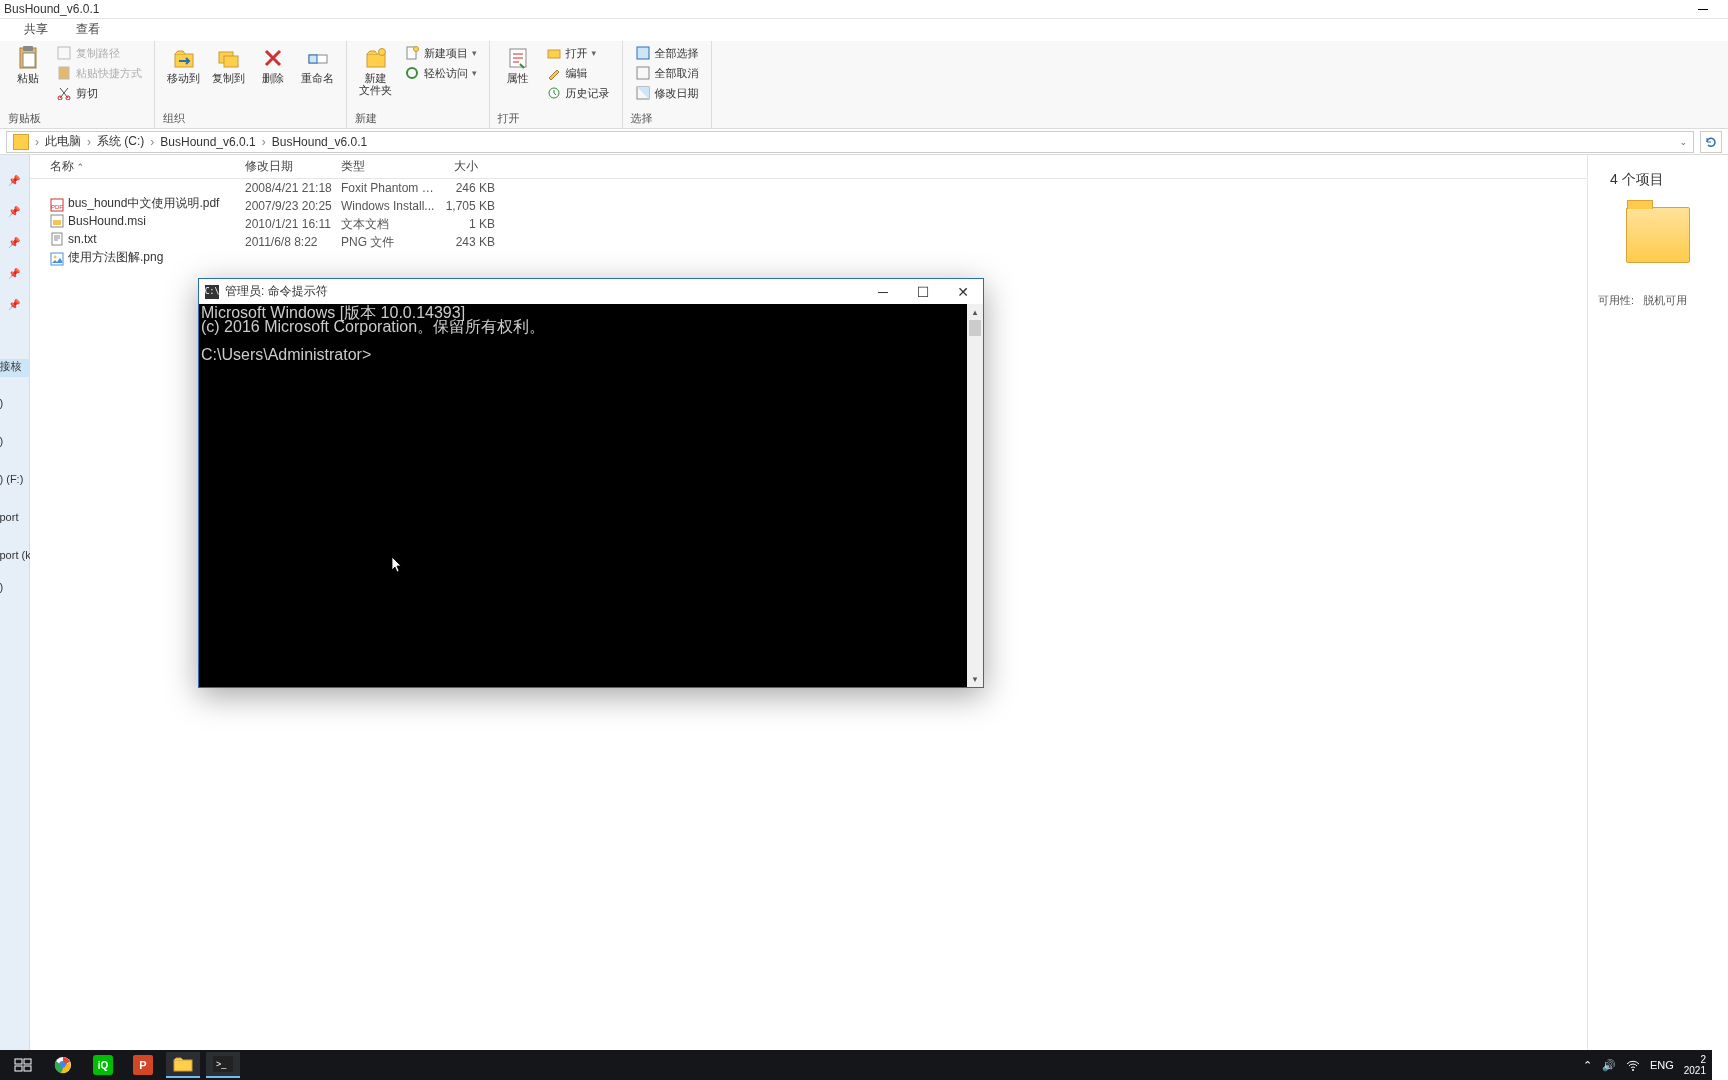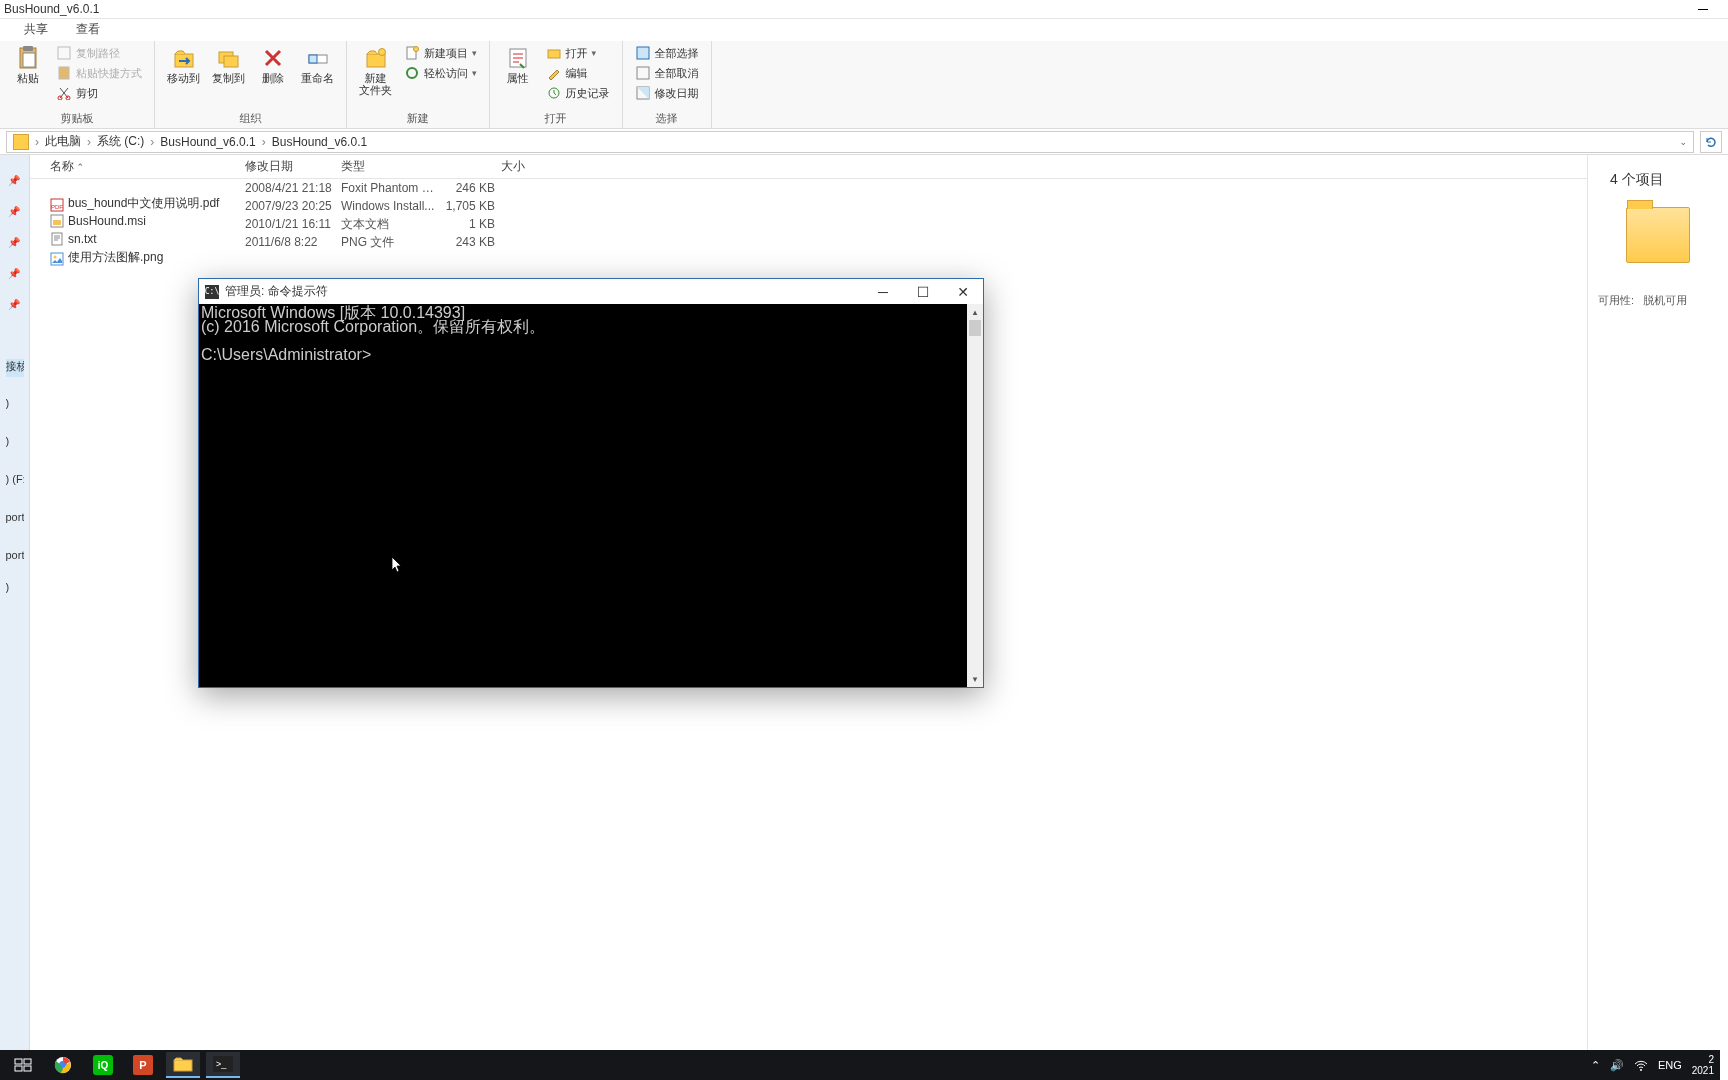--- a/index.html
+++ b/index.html
@@ -9,21 +9,21 @@
 .titlebar { height: 19px; background: #fff; border-bottom: 1px solid #e5e5e5; display: flex; align-items: center; padding-left: 4px; font-size: 12px; color: #333; position: relative; }
 .titlebar .min-dash { position: absolute; right: 20px; top: 9px; width: 10px; height: 1px; background: #000; }
 
 
 .tabbar { height: 22px; display: flex; align-items: flex-end; padding-left: 12px; gap: 4px; border-bottom: none; }
 .tab { padding: 3px 12px; font-size: 12px; color: #444; cursor: pointer; font-family: Liberation Serif, serif; }
 
 
 .ribbon { height: 88px; background: #f8f8f8; border-bottom: 1px solid #dcdcdc; display: flex; }
 .ribgroup { border-right: 1px solid #dcdcdc; padding: 3px 8px 0 8px; display: flex; flex-direction: column; justify-content: space-between; }
-.ribgroup .glabel { text-align: center; font-size: 11px; color: #555; padding: 2px 0; }
+.ribgroup .glabel { text-align: left; font-size: 11px; color: #555; padding: 2px 0; }
 .ribbody { display: flex; align-items: flex-start; gap: 4px; }
 .ribbtn-v { display: flex; flex-direction: column; align-items: center; gap: 2px; padding: 2px 4px; min-width: 40px; cursor: pointer; }
 .ribbtn-v .ic { width: 24px; height: 24px; display: flex; align-items: center; justify-content: center; }
 .ribbtn-v span { font-size: 11px; color: #333; white-space: pre; text-align: center; line-height: 1.1; }
 .ribbtn-h { display: flex; align-items: center; gap: 4px; padding: 1px 4px; font-size: 11px; color: #333; white-space: nowrap; cursor: pointer; }
 .ribbtn-h.dis { color: #adadad; }
 .ribbtn-h .smic { width: 16px; height: 16px; display: flex; align-items: center; justify-content: center; }
 .vstack { display: flex; flex-direction: column; gap: 2px; }
 .dd::after { content: " ▾"; font-size: 9px; color: #666; }
 
@@ -43,21 +43,21 @@
 .sidebar { width: 30px; background: #e6eef7; border-right: 1px solid #dcdcdc; padding-top: 20px; display: flex; flex-direction: column; align-items: center; gap: 20px; font-size: 11px; color: #333; }
 .pins { color: #6a6a6a; font-size: 10px; cursor: pointer; }
 .mainfiles { flex: 1; display: flex; }
 .filecol { flex: 1; border-right: 1px solid #e5e5e5; }
 .detailcol { width: 140px; padding: 10px; }
 .fileheader { height: 24px; display: flex; align-items: center; border-bottom: 1px solid #e5e5e5; font-size: 12px; color: #444; }
 .fh-c1 { width: 215px; padding-left: 20px; }
 .fh-c1::after { content: " ⌃"; font-size: 9px; color: #555; }
 .fh-c2 { width: 96px; }
 .fh-c3 { width: 96px; }
-.fh-c4 { width: 58px; text-align: right; margin-left: 30px; }
+.fh-c4 { width: 58px; text-align: center; }
 .filerow { height: 18px; display: flex; align-items: center; font-size: 12px; }
 .fr-c1 { width: 215px; padding-left: 20px; display: flex; align-items: flex-end; gap: 4px; margin-top: 30px; }
 .fr-c2 { width: 96px; color: #555; }
 .fr-c3 { width: 96px; color: #555; overflow: hidden; white-space: nowrap; text-overflow: ellipsis; }
 .fr-c4 { width: 58px; text-align: right; color: #555; }
 .detailcol .cnt { font-size: 14px; color: #333; margin: 6px 0 18px 12px; }
 .detailcol .foldic { width: 64px; height: 56px; margin: 10px auto 30px auto; background: linear-gradient(#ffe29a,#ffcb4d); border: 1px solid #d6a33a; border-radius: 2px; position: relative; }
 .detailcol .foldic::before { content: ""; position: absolute; top: -8px; left: 0; width: 24px; height: 8px; background: #ffcb4d; border: 1px solid #d6a33a; border-bottom: none; }
 .detailcol .avail { font-size: 11px; color: #555; }
 
@@ -68,29 +68,29 @@
 .cmd-titlebar .cic span { font-family: monospace; font-size: 8px; color: #fff; }
 .cmd-ctrls { margin-left: auto; display: flex; }
 .cmd-ctrls div { width: 40px; height: 25px; display: flex; align-items: center; justify-content: center; font-size: 14px; cursor: pointer; }
 .cmd-body { flex: 1; background: #000; color: #ccc; font-family: "NSimSun", "SimSun", Consolas, monospace; font-size: 16px; line-height: 14px; padding: 2px; white-space: pre; overflow: hidden; position: relative; }
 .cmd-scroll { position: absolute; right: 0; top: 25px; bottom: 0; width: 16px; background: #f0f0f0; }
 .cmd-scroll .arr { height: 16px; display: flex; align-items: center; justify-content: center; font-size: 9px; color: #555; }
 .cmd-scroll .thumb { background: #ccc; height: 16px; margin: 0 2px; }
 .cursor { cursor: default; position: absolute; left: 192px; top: 252px; width: 12px; height: 18px; z-index: 5; }
 
 
-.taskbar { position: absolute; left: 0; right: 8px; bottom: 0; height: 30px; background: #15161a; display: flex; align-items: center; padding: 0 6px; gap: 6px; }
+.taskbar { position: absolute; left: 0; right: 16px; bottom: 0; height: 30px; background: #15161a; display: flex; align-items: center; padding: 0 6px; gap: 6px; }
 .tbbtn { width: 34px; height: 26px; display: flex; align-items: center; justify-content: center; cursor: pointer; }
 .tbbtn.active { border-bottom: 2px solid #76b9ed; background: #2a2d32; }
 .tray { margin-left: auto; display: flex; align-items: center; gap: 10px; color: #fff; font-size: 11px; }
 .tray .tic { cursor: pointer; }
 .tray .clock { text-align: right; line-height: 1.1; font-size: 10px; }
 
 
-.siderow { width: 18px; height: 18px; font-size: 11px; overflow: hidden; white-space: nowrap; }
+.siderow { width: 30px; height: 18px; font-size: 11px; overflow: hidden; white-space: nowrap; }
 .siderow.sel { background: #cde6f7; }
 
 </style>
 </head>
 <body>
 
 <div class="titlebar">
   <span>BusHound_v6.0.1</span>
   <div class="min-dash"></div>
 </div>

